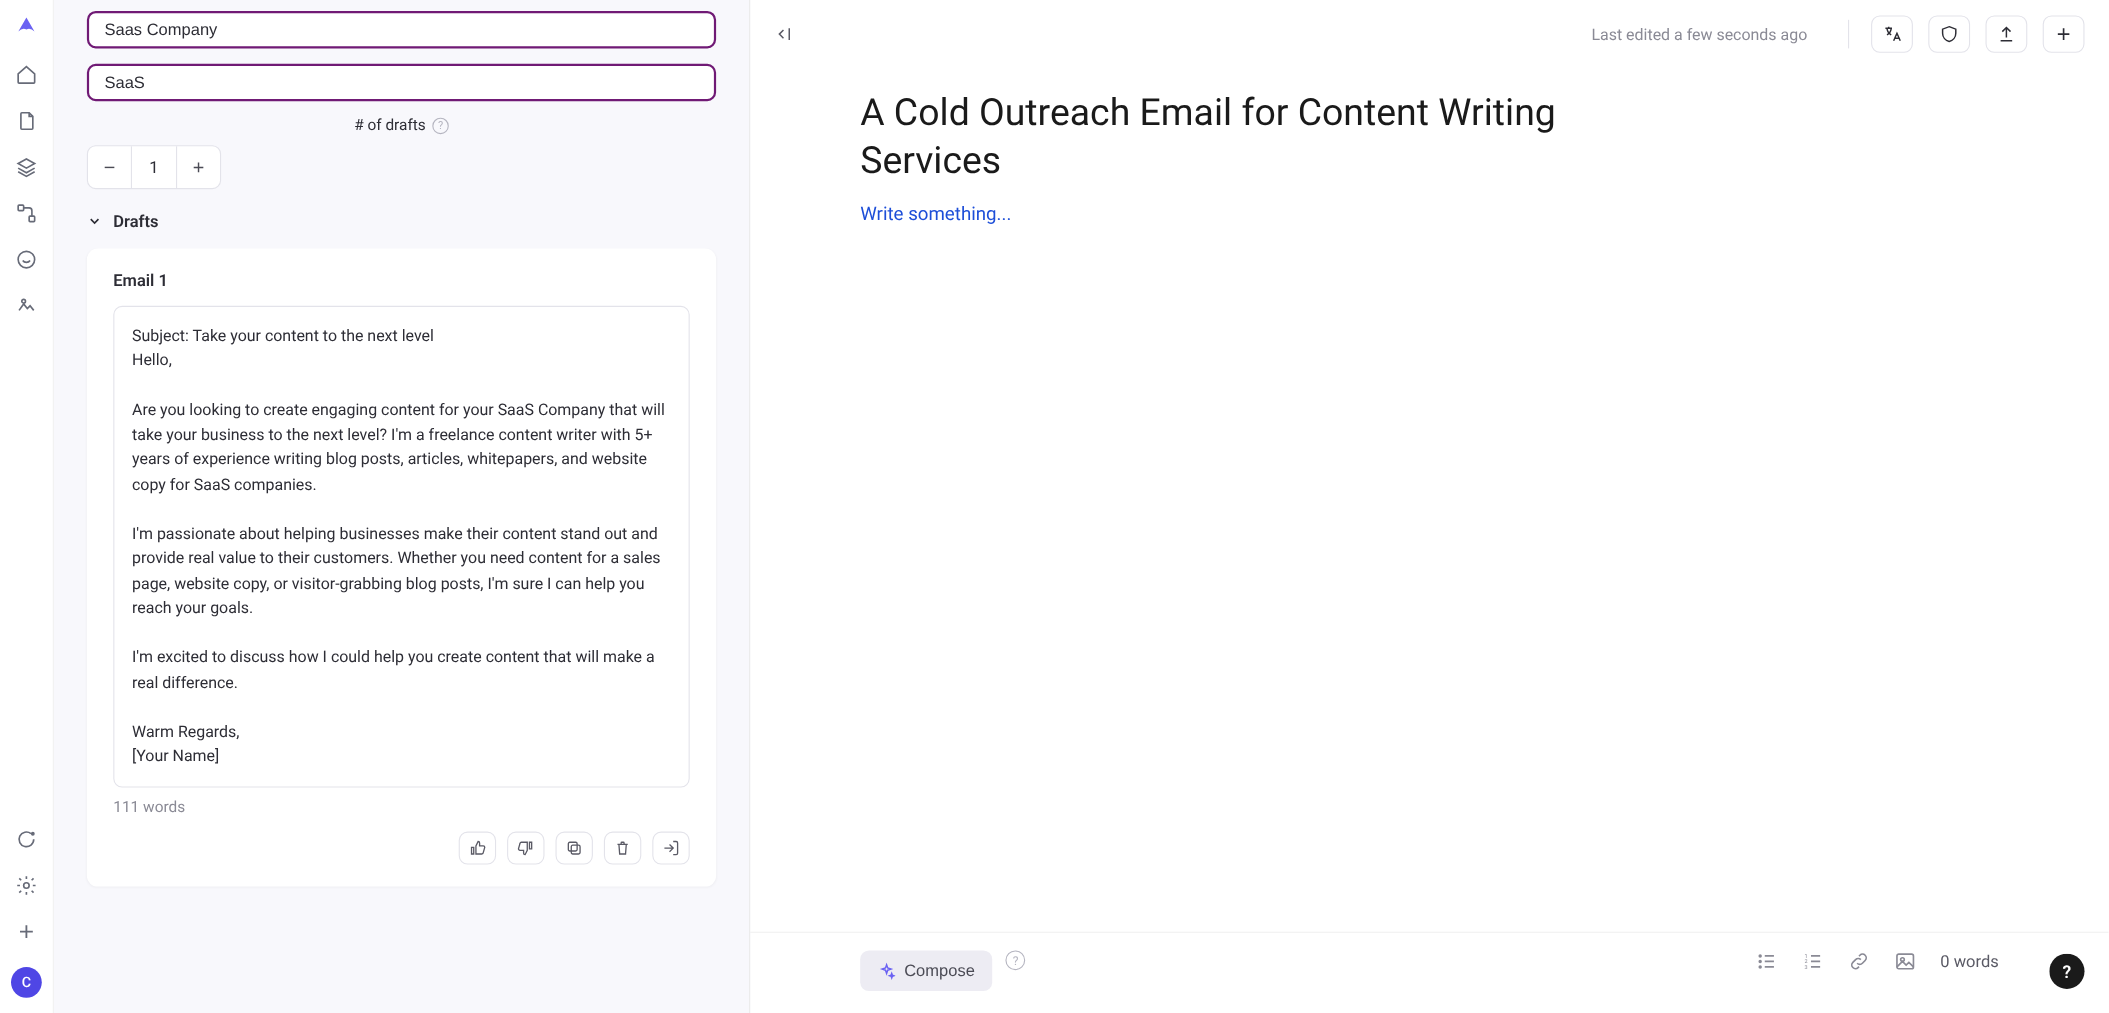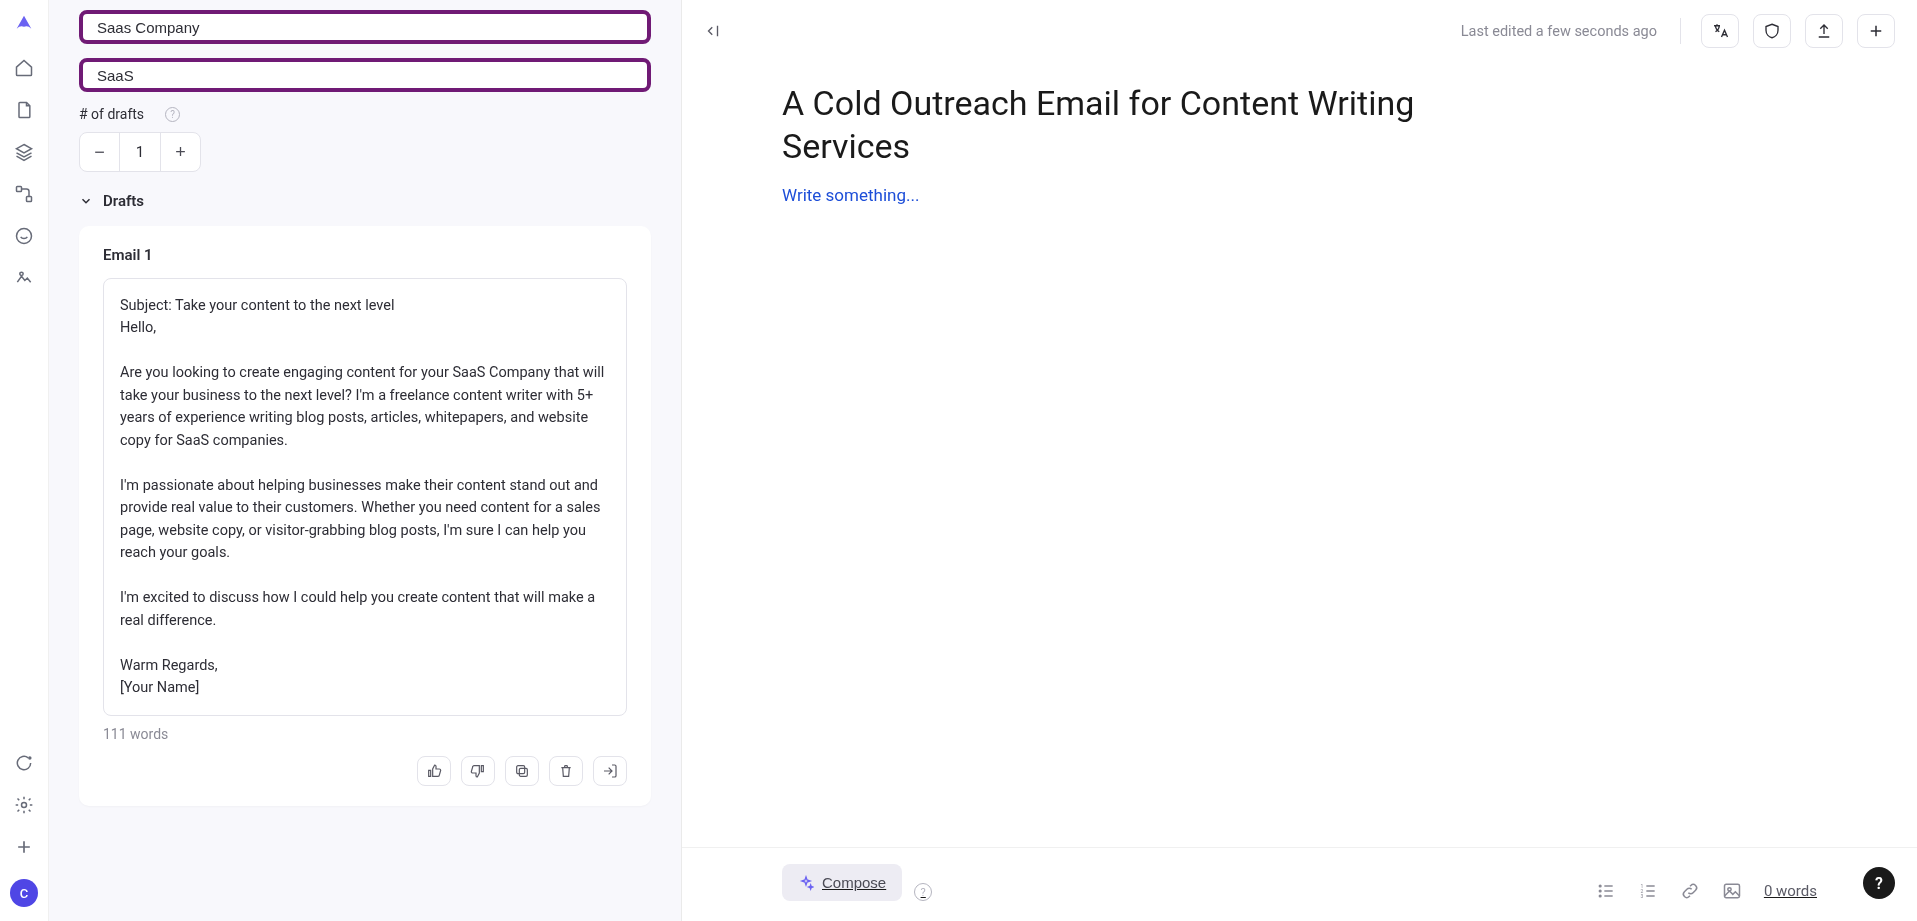--- a/index.html
+++ b/index.html
@@ -13,22 +13,22 @@
 .logo { width: 22px; height: 22px; }
 .nav-icon { width: 20px; height: 20px; color: #676b78; cursor: pointer; display: flex; align-items: center; justify-content: center; }
 .avatar { width: 28px; height: 28px; border-radius: 50%; background: #4f46e5; color: #fff; display: flex; align-items: center; justify-content: center; font-size: 13px; font-weight: 500; }
 
 
 .left-panel { width: 633px; background: #f8f8fc; border-right: 1px solid #eaeaea; padding: 10px 30px 20px 30px; overflow-y: auto; }
 .field-group { margin-bottom: 14px; }
 .field-row { display: flex; justify-content: space-between; align-items: center; margin-bottom: 8px; }
 .field-label { font-size: 14px; color: #2d2d35; }
 .field-counter { font-size: 14px; color: #9199a5; }
-.text-input { width: 100%; height: 34px; border: 4px solid #701a75; border-radius: 8px; padding: 0 14px; font-size: 15px; color: #2d2d35; background: #fff; outline: none; }
-.drafts-label-row { display: flex; justify-content: flex-start; align-items: center; gap: 21px; margin-bottom: 10px; font-size: 14px; color: #2d2d35; }
+.text-input { width: 100%; height: 34px; border: 2px solid #701a75; border-radius: 8px; padding: 0 14px; font-size: 15px; color: #2d2d35; background: #fff; outline: none; }
+.drafts-label-row { display: flex; justify-content: center; align-items: center; gap: 6px; margin-bottom: 10px; font-size: 14px; color: #2d2d35; }
 .help-icon { width: 15px; height: 15px; border: 1px solid #b5b5c0; border-radius: 50%; display: inline-flex; align-items: center; justify-content: center; font-size: 10px; color: #b5b5c0; }
 
 .generate-row { display: flex; gap: 14px; align-items: center; margin-bottom: 20px; }
 .generate-btn { flex: 1; height: 34px; background: #6b62f2; color: #fff; border: none; border-radius: 8px; font-size: 15px; font-weight: 500; cursor: pointer; }
 .stepper { display: flex; align-items: center; border: 1px solid #e3e3ea; border-radius: 8px; background: #fff; height: 40px; }
 .stepper-btn { width: 40px; height: 38px; background: none; border: none; color: #4b4b55; cursor: pointer; display: flex; align-items: center; justify-content: center; font-size: 18px; }
 .stepper-btn:first-child { border-right: 1px solid #e3e3ea; }
 .stepper-btn:last-child { border-left: 1px solid #e3e3ea; }
 .stepper-val { width: 40px; text-align: center; font-size: 15px; color: #2d2d35; }
 
@@ -40,29 +40,29 @@
 .draft-body { border: 1px solid #e3e3ea; border-radius: 8px; padding: 16px; font-size: 14.5px; line-height: 1.55; color: #2d2d35; white-space: pre-wrap; }
 .word-count { text-align: left; font-size: 14px; color: #8a8a95; margin-top: 10px; }
 .draft-actions { display: flex; justify-content: flex-end; gap: 10px; margin-top: 14px; }
 .action-btn { width: 34px; height: 30px; border: 1px solid #e3e3ea; border-radius: 8px; background: #fff; cursor: pointer; display: flex; align-items: center; justify-content: center; color: #5a5a65; }
 
 
 .right-panel { flex: 1; display: flex; flex-direction: column; position: relative; }
 .editor-header { display: flex; align-items: center; padding: 14px 22px; gap: 14px; }
 .collapse-btn { color: #5a5a65; cursor: pointer; }
 .header-spacer { flex: 1; }
-.last-edited { font-size: 14.5px; color: #8a8a95; margin-right: 9px; }
+.last-edited { font-size: 14.5px; color: #8a8a95; margin-right: 23px; }
 .header-divider { width: 1px; height: 26px; background: #e3e3ea; margin-right: 6px; }
 .header-btn { width: 38px; height: 34px; border: 1px solid #e3e3ea; border-radius: 8px; background: #fff; cursor: pointer; display: flex; align-items: center; justify-content: center; color: #2d2d35; }
 
 .editor-body { flex: 1; padding: 20px 100px 0 100px; overflow-y: auto; }
 .doc-title { font-size: 34px; font-weight: 400; line-height: 1.25; color: #1a1a1a; margin-bottom: 18px; max-width: 640px; }
 .doc-placeholder { font-size: 17px; color: #1d4ed8; }
 
-.editor-footer { display: flex; align-items: flex-end; padding: 16px 100px 20px 100px; gap: 12px; border-top: 1px solid #f0f0f0; text-decoration: underline; }
+.editor-footer { display: flex; align-items: flex-start; padding: 16px 100px 20px 100px; gap: 12px; border-top: 1px solid #f0f0f0; }
 .compose-btn { display: flex; align-items: center; gap: 8px; background: #edecf3; border: none; border-radius: 8px; padding: 10px 16px; font-size: 15px; color: #4b4b55; cursor: pointer; }
 .footer-help { width: 18px; height: 18px; border: 1.5px solid #b5b5c0; border-radius: 50%; display: flex; align-items: center; justify-content: center; font-size: 11px; color: #b5b5c0; cursor: pointer; }
 .footer-spacer { flex: 1; }
 .footer-tools { display: flex; align-items: center; gap: 22px; color: #8a8a95; }
 .footer-tool { cursor: pointer; display: flex; align-items: center; }
 .footer-words { font-size: 15px; color: #5a5a65; }
 
 .help-fab { position: fixed; right: 22px; bottom: 22px; width: 32px; height: 32px; border-radius: 50%; background: #1a1a1a; color: #fff; display: flex; align-items: center; justify-content: center; font-size: 16px; font-weight: 600; cursor: pointer; }
 
 svg { display: block; }

